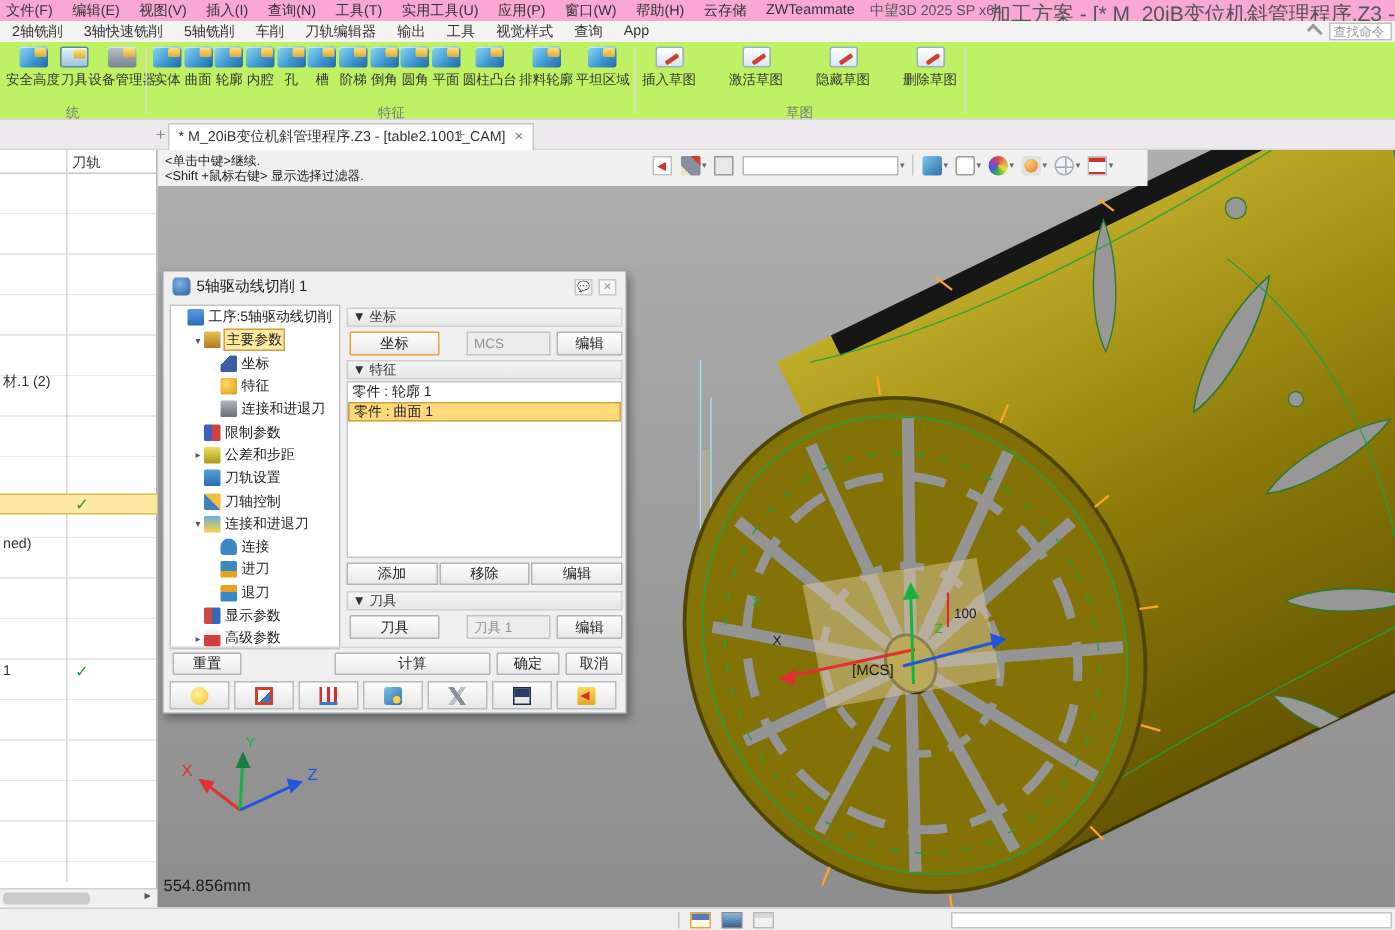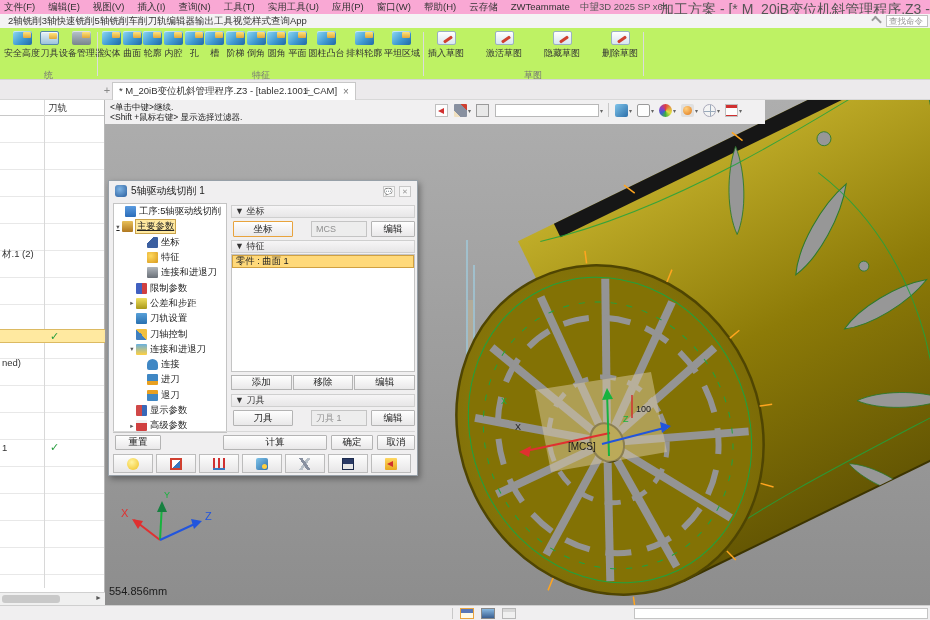--- a/index.html
+++ b/index.html
@@ -8,21 +8,21 @@
 
   
   #titlebar{position:absolute;left:0;top:0;width:930px;height:14px;background:#f9a8d4;display:flex;align-items:center;padding-left:4px}
   #menus{display:flex;gap:13px;font-size:9.5px;color:#333;white-space:nowrap}
   #menus span{cursor:default}
   #apptitle{position:absolute;left:580px;top:1px;font-size:9.5px;color:#555;white-space:nowrap}
   #doctitle{position:absolute;left:660px;top:1px;font-size:14px;color:#555;white-space:nowrap}
 
   
   #tabrow{position:absolute;left:0;top:14px;width:930px;height:14px;background:#f4f3f4;display:flex;align-items:center;padding-left:8px}
-  #ribbontabs{display:flex;font-size:9.5px;color:#333;white-space:nowrap}
+  #ribbontabs{display:flex;gap:14px;font-size:9.5px;color:#333;white-space:nowrap}
   #collapse-icon{position:absolute;left:872px;top:4px;width:9px;height:6px;border-top:2px solid #999;border-left:2px solid #999;transform:rotate(45deg)}
   #cmdsearch{position:absolute;left:886px;top:1px;width:42px;height:12px;border:1px solid #c0c0c0;background:#fff;font-size:8.5px;padding:0 2px;color:#333}
   #cmdsearch::placeholder{color:#999}
 
   
   #ribbon{position:absolute;left:0;top:28px;width:930px;height:52px;background:#bef264;border-bottom:1px solid #d5d5d5}
   .rgroup{position:absolute;top:0;height:40px;display:flex;justify-content:space-between;align-items:flex-start;padding:0 2px}
   .glabel{position:absolute;top:41px;width:100%;text-align:center;font-size:9px;color:#777}
   .gsep{position:absolute;top:4px;height:44px;width:1px;background:#dcdcdc}
   .ritem{display:flex;flex-direction:column;align-items:center;gap:2px;padding-top:3px;font-size:9px;color:#333;white-space:nowrap;cursor:default}
@@ -538,21 +538,21 @@
   </div>
 
   <div id="dlg-tree">
 
       <div class="trow" data-icon="op" style="padding-left: 3px; text-align: center;">
         <span class="texp"></span>
         <span class="ti"></span>
         <span class="tlabel">工序:5轴驱动线切削</span>
       </div>
 
-      <div class="trow selected" data-icon="main-params" style=" text-decoration: underline;">
+      <div class="trow selected" data-icon="main-params" style="padding-left: 14px;">
         <span class="texp">▾</span>
         <span class="ti"></span>
         <span class="tlabel">主要参数</span>
       </div>
 
       <div class="trow" data-icon="coord" style="padding-left: 25px;">
         <span class="texp"></span>
         <span class="ti"></span>
         <span class="tlabel">坐标</span>
       </div>
@@ -632,20 +632,23 @@
 
   <div id="dlg-right">
     <div class="sech" style="top:2px">▼ 坐标</div>
     <div class="btn hot" style="left:2px;top:18px;width:60px;height:16px">坐标</div>
     <div class="field" style="left:80px;top:18px;width:56px;height:16px">MCS</div>
     <div class="btn" style="left:140px;top:18px;width:44px;height:16px">编辑</div>
 
     <div class="sech" style="top:37px">▼ 特征</div>
     <div id="featlist">
 
+        <div class="fitem">
+          <span>零件 : 轮廓 1</span>
+        </div>
 
         <div class="fitem selected">
           <span>零件 : 曲面 1</span>
         </div>
       </div>
     <div id="featbtns">
 
         <div class="fbtn">
           <span>添加</span>
         </div>

